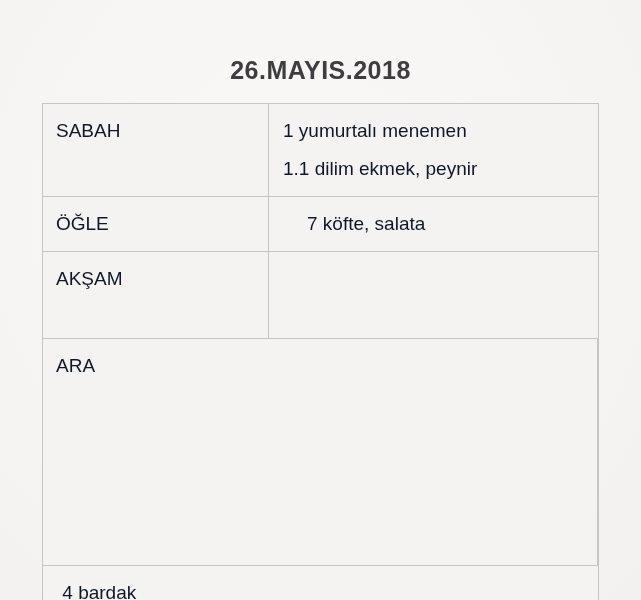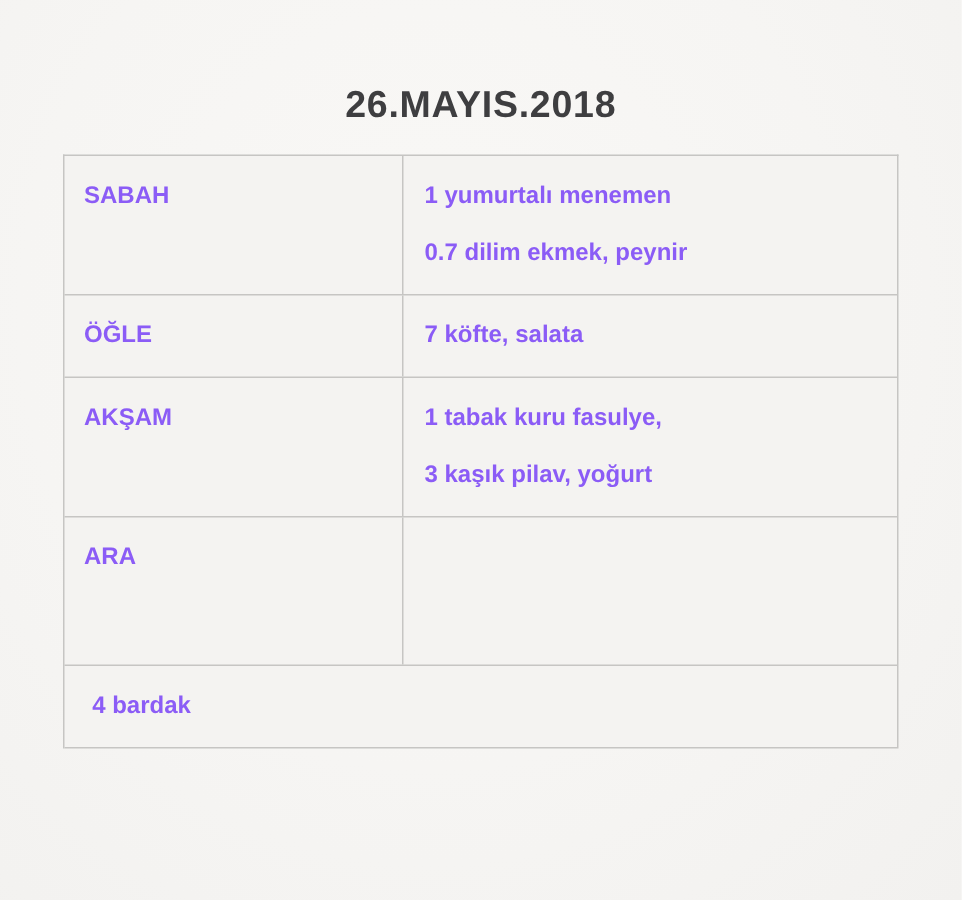--- a/index.html
+++ b/index.html
@@ -33,65 +33,63 @@
     border: 1px solid #c6c5c3;
     border-bottom: none;
     background: #f4f3f1;
   }
   .table-row {
     display: flex;
     align-items: stretch;
     border-bottom: 1px solid #c6c5c3;
   }
   .table-row:nth-child(1) { min-height: 86px; }
-  .table-row:nth-child(2) { min-height: 48px; }
+  .table-row:nth-child(2) { min-height: 48px; gap: 24px; }
   .table-row:nth-child(3) { min-height: 87px; }
-  .table-row:nth-child(4) { min-height: 99px; }
+  .table-row:nth-child(4) { min-height: 99px; flex-direction: column; }
   .table-row:nth-child(5) { min-height: 50px; }
   .label-cell {
     flex: 0 0 226px;
     border-right: 1px solid #c6c5c3;
     padding: 8px 8px 8px 13px;
   }
   .value-cell {
     flex: 1 1 auto;
     padding: 8px 8px 8px 14px;
   }
   .label-cell, .value-cell {
-    font-size: 16px;
-    font-weight: 700;
+    font-size: 19px;
+    font-weight: 400;
     line-height: 38px;
-    color: #8b5cf6;
+    color: #0f172a;
     white-space: pre-wrap;
   }
 </style>
 </head>
 <body>
 
 <div class="photo-page">
 
   <div class="date-title">26.MAYIS.2018</div>
 
   <div class="meal-table">
 
     <div class="table-row">
       <div class="label-cell">SABAH</div>
       <div class="value-cell">1 yumurtalı menemen
-0.7 dilim ekmek, peynir</div>
+1.1 dilim ekmek, peynir</div>
     </div>
 
     <div class="table-row">
       <div class="label-cell">ÖĞLE</div>
       <div class="value-cell">7 köfte, salata</div>
     </div>
 
     <div class="table-row">
       <div class="label-cell">AKŞAM</div>
-      <div class="value-cell">1 tabak kuru fasulye,
-3 kaşık pilav, yoğurt</div>
     </div>
 
     <div class="table-row">
       <div class="label-cell">ARA</div>
     </div>
 
     <div class="table-row">
       <div class="value-cell"> 4 bardak</div>
     </div>
 

